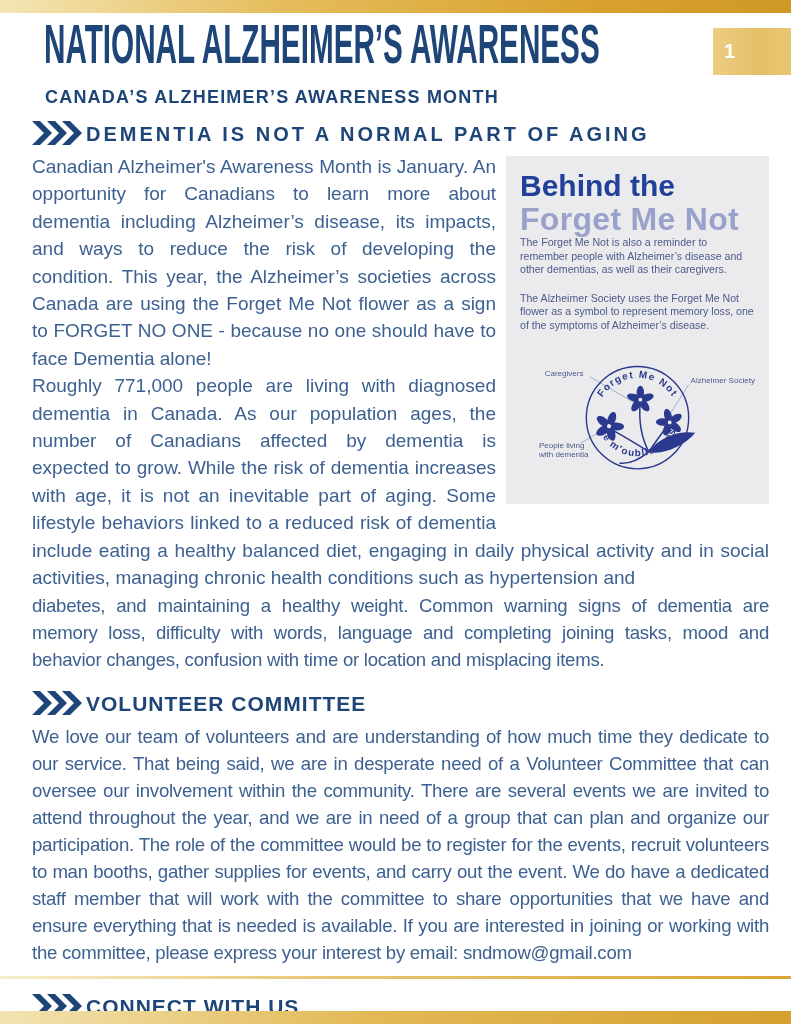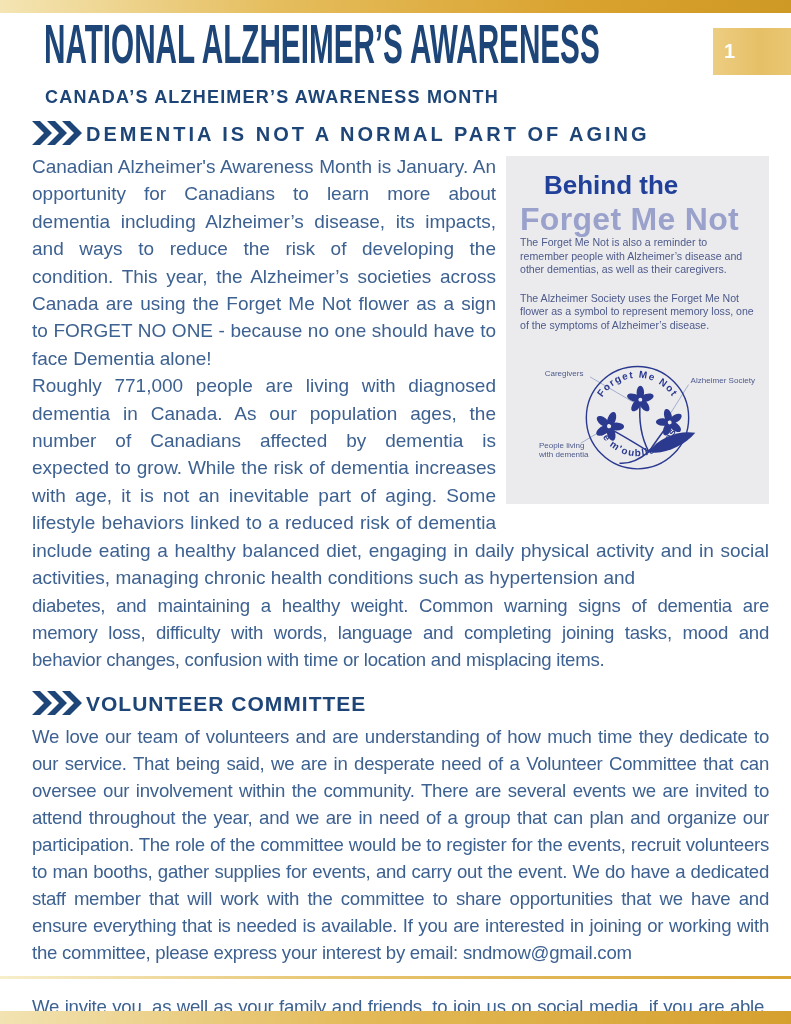--- a/index.html
+++ b/index.html
@@ -47,21 +47,21 @@
   .narrow { letter-spacing:-0.25px; font-size:18.6px; line-height:27px; }
   .gold-rule {
     height:3px; margin:10px -22px 14px -32px;
     background:linear-gradient(90deg,#f7eecb 0%, #e8c775 40%, #d9a534 100%);
   }
   
   .infographic {
     float:right; width:263px; height:348px; box-sizing:border-box;
     background:#ebebee; margin:3px 0 8px 10px; padding:13px 14px 0 14px;
   }
-  .ig-title1 { color:#21409a; font-weight:bold; font-size:26px; line-height:33px;margin-left:24px; }
+  .ig-title1 { color:#21409a; font-weight:bold; font-size:30px; line-height:33px; }
   .ig-title2 { color:#9aa2cc; font-weight:bold; font-size:32px; line-height:34px; letter-spacing:0.3px; }
   .ig-p { color:#4d5a8a; font-size:10.6px; line-height:13.6px; margin:11px 0 0 0; text-align:left; }
   .ig-p.first { margin-top:15px; }
   .ig-diagram { margin-top:8px; display:block; }
 </style>
 </head>
 <body>
 
 <div class="page">
 
@@ -159,20 +159,30 @@
         </g>
       </svg>
       <h2 class="tight">VOLUNTEER COMMITTEE</h2>
     </div>
     <div class="body-text narrow">
       <p>We love our team of volunteers and are understanding of how much time they dedicate to our service. That being said, we are in desperate need of a Volunteer Committee that can oversee our involvement within the community. There are several events we are invited to attend throughout the year, and we are in need of a group that can plan and organize our participation. The role of the committee would be to register for the events, recruit volunteers to man booths, gather supplies for events, and carry out the event. We do have a dedicated staff member that will work with the committee to share opportunities that we have and ensure everything that is needed is available. If you are interested in joining or working with the committee, please express your interest by email: sndmow@gmail.com</p>
     </div>
 
     <div class="gold-rule"></div>
 
+    <div class="sec-head">
+      <svg class="chev" width="50" height="26" viewBox="0 0 50 26">
+        <g fill="#1d4577">
+          <path d="M0,1 L8,1 L20,13 L8,25 L0,25 L12,13 Z"></path>
+          <path d="M15,1 L23,1 L35,13 L23,25 L15,25 L27,13 Z"></path>
+          <path d="M30,1 L38,1 L50,13 L38,25 L30,25 L42,13 Z"></path>
+        </g>
+      </svg>
+      <h2 class="tight">CONNECT WITH US</h2>
+    </div>
     <div class="body-text narrow">
       <p>We invite you, as well as your family and friends, to join us on social media, if you are able. You can find us on Facebook, Twitter and Linked In @sndmow or on Instagram @sndmow2021. We would also love to hear your feedback on Google.. Leave us a review on our business page: Surrey-North Delta Meals on Wheels!</p>
     </div>
 
   </div>
 
   <div class="bottom-bar"></div>
 </div>
 
 </body></html>

